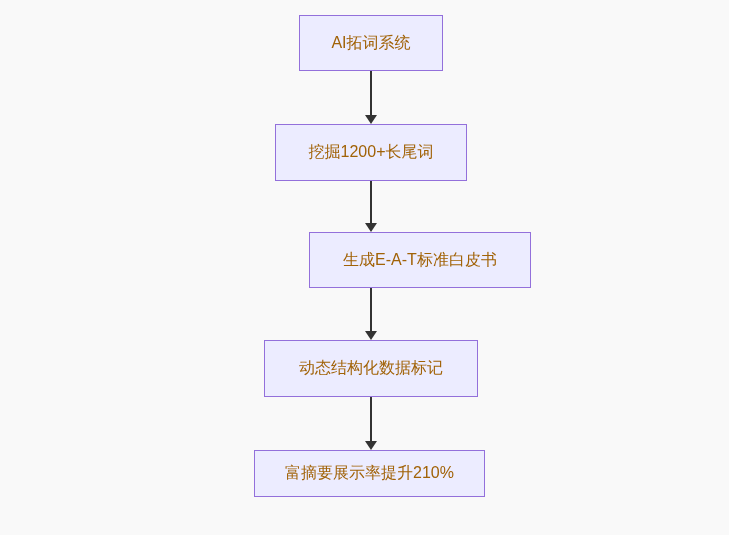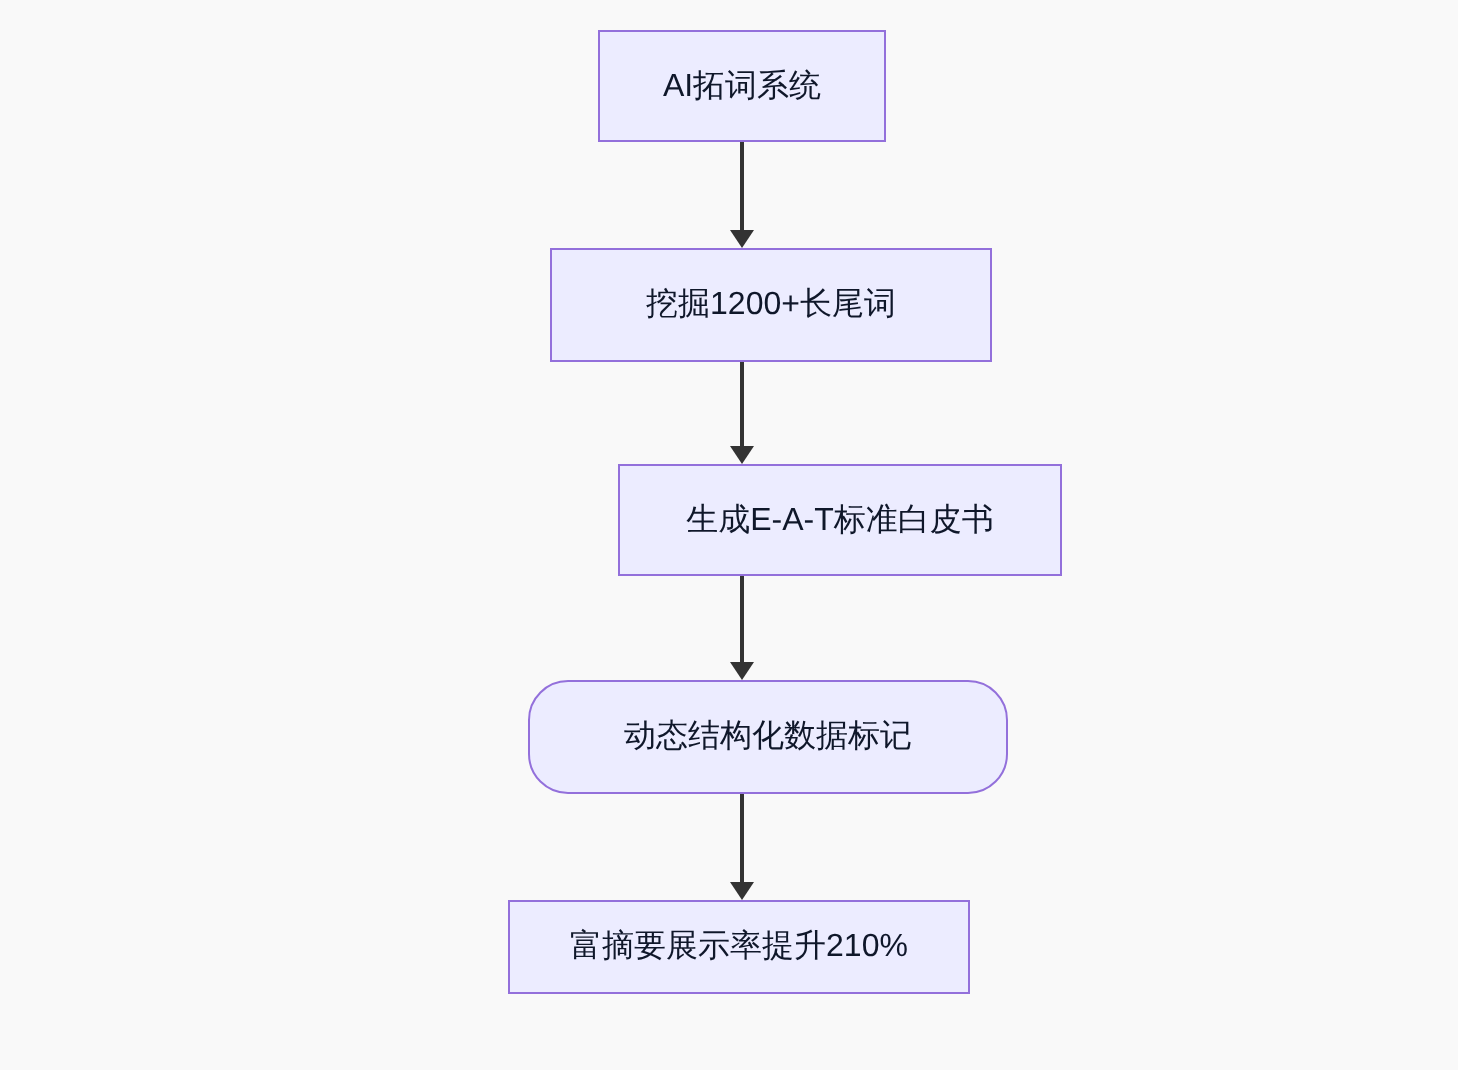--- a/index.html
+++ b/index.html
@@ -18,29 +18,29 @@
   .node {
     position: absolute;
     box-sizing: border-box;
     background: #ECECFF;
     border: 1px solid #9370DB;
     display: flex;
     align-items: center;
     justify-content: center;
   }
   .node-label {
-    color: #0f172a;
+    color: #a16207;
     font-size: 16px;
     white-space: nowrap;
     text-align: left;
   }
   .n1 { left: 299px; top: 15px;  width: 144px; height: 56px; }
-  .n2 { left: 275px; top: 124px; width: 221px; height: 57px; }
+  .n2 { left: 275px; top: 124px; width: 192px; height: 57px; }
   .n3 { left: 261px; top: 232px; width: 222px; height: 56px; margin-left: 48px; }
-  .n4 { left: 264px; top: 340px; width: 240px; height: 57px; border-radius: 20px; }
+  .n4 { left: 264px; top: 340px; width: 214px; height: 57px; }
   .n5 { left: 254px; top: 450px; width: 231px; height: 47px; }
 
   .edge {
     position: absolute;
     left: 364px;           
     width: 14px;
     display: flex;
     flex-direction: column;
     align-items: center;
   }

